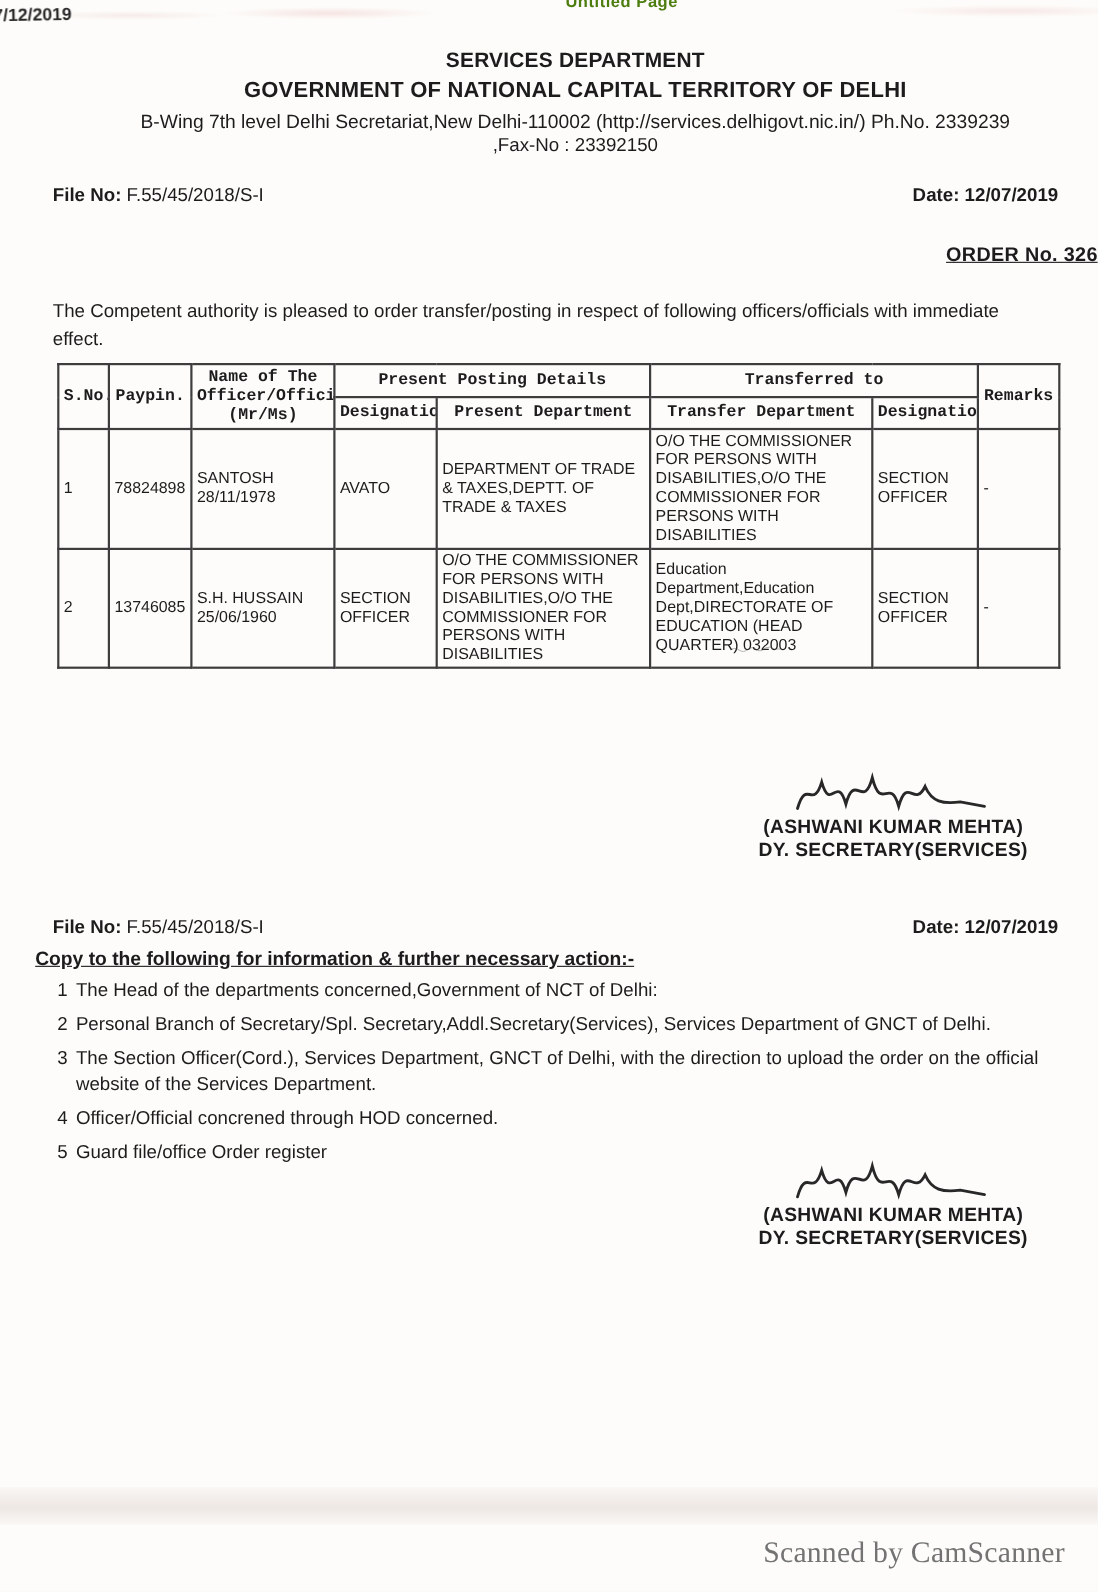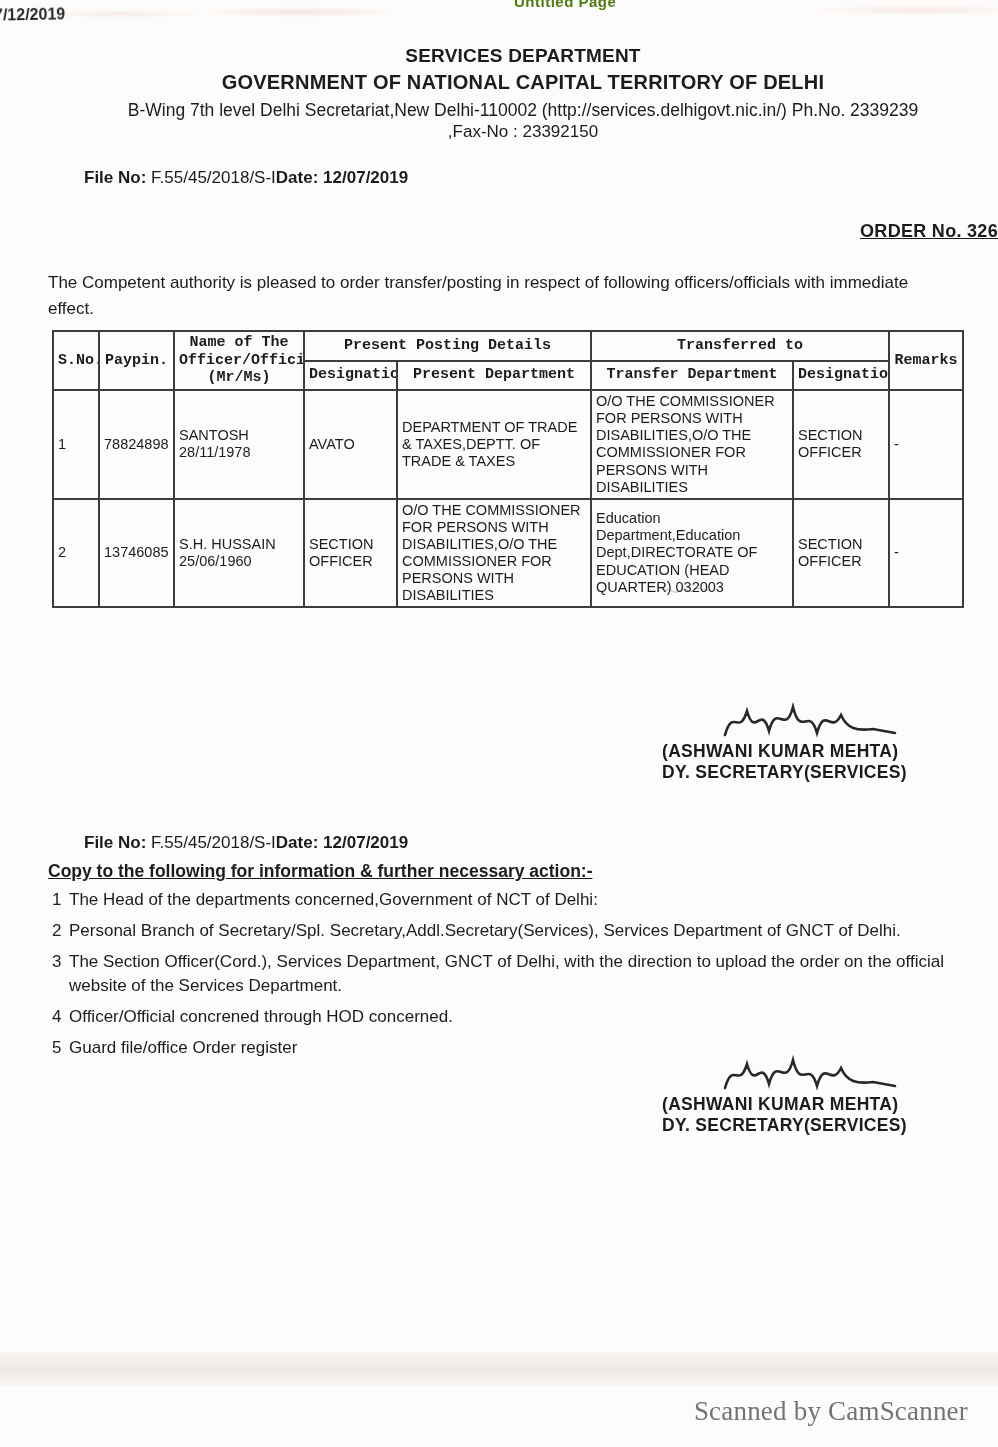--- a/index.html
+++ b/index.html
@@ -47,23 +47,22 @@
   .letterhead{
     position:absolute;top:44px;left:0;right:0;text-align:center;line-height:1.28;padding-left:48px;
   }
   .lh1{font-size:19px;font-weight:700;letter-spacing:.2px;}
   .lh2{font-size:20px;font-weight:700;letter-spacing:.2px;margin-top:2px;}
   .lh3{font-size:17.5px;margin-top:3px;}
   .lh4{font-size:17px;}
 
   .file-row{
     position:absolute;left:48px;right:36px;
-    display:flex;align-items:baseline;
+    display:flex;justify-content:space-between;align-items:baseline;
     font-size:17px;
-    margin-left:36px;
   }
   .file-row-1{top:168px;}
   .file-row-2{top:833px;}
   .lbl{font-weight:700;}
 
   .order-title{
     position:absolute;top:221px;left:0;right:0;text-align:right;
   }
   .order-title span{
     font-size:18px;font-weight:700;text-decoration:underline;letter-spacing:.3px;
@@ -91,30 +90,30 @@
   .c-desig2{width:96px;} .c-rem{width:74px;}
   .td-center{text-align:center;}
   .row-data td{height:100px;}
 
   .table-smudge{
     position:absolute;top:586px;left:662px;width:50px;height:8px;
     opacity:.45;
   }
 
   .sig-block{
-    position:absolute;right:36px;width:300px;text-align:left;
+    position:absolute;right:36px;width:300px;text-align:center;
   }
   .sig-1{top:695px;}
   .sig-2{top:1048px;}
   .sig-scribble{display:block;margin:0 auto -2px auto;}
   .sig-name{font-size:17.5px;font-weight:700;letter-spacing:.3px;}
   .sig-title{font-size:17.5px;font-weight:700;letter-spacing:.3px;}
 
   .copy-heading{
-    position:absolute;top:861px;left:48px;
+    position:absolute;top:861px;left:32px;
     font-size:17.5px;font-weight:700;text-decoration:underline;
   }
   .copy-list{
     position:absolute;top:888px;left:52px;width:908px;
     list-style:none;margin:0;padding:0;
     font-size:17px;line-height:24px;
   }
   .copy-list li{
     position:relative;padding-left:17px;margin-bottom:7px;
   }

